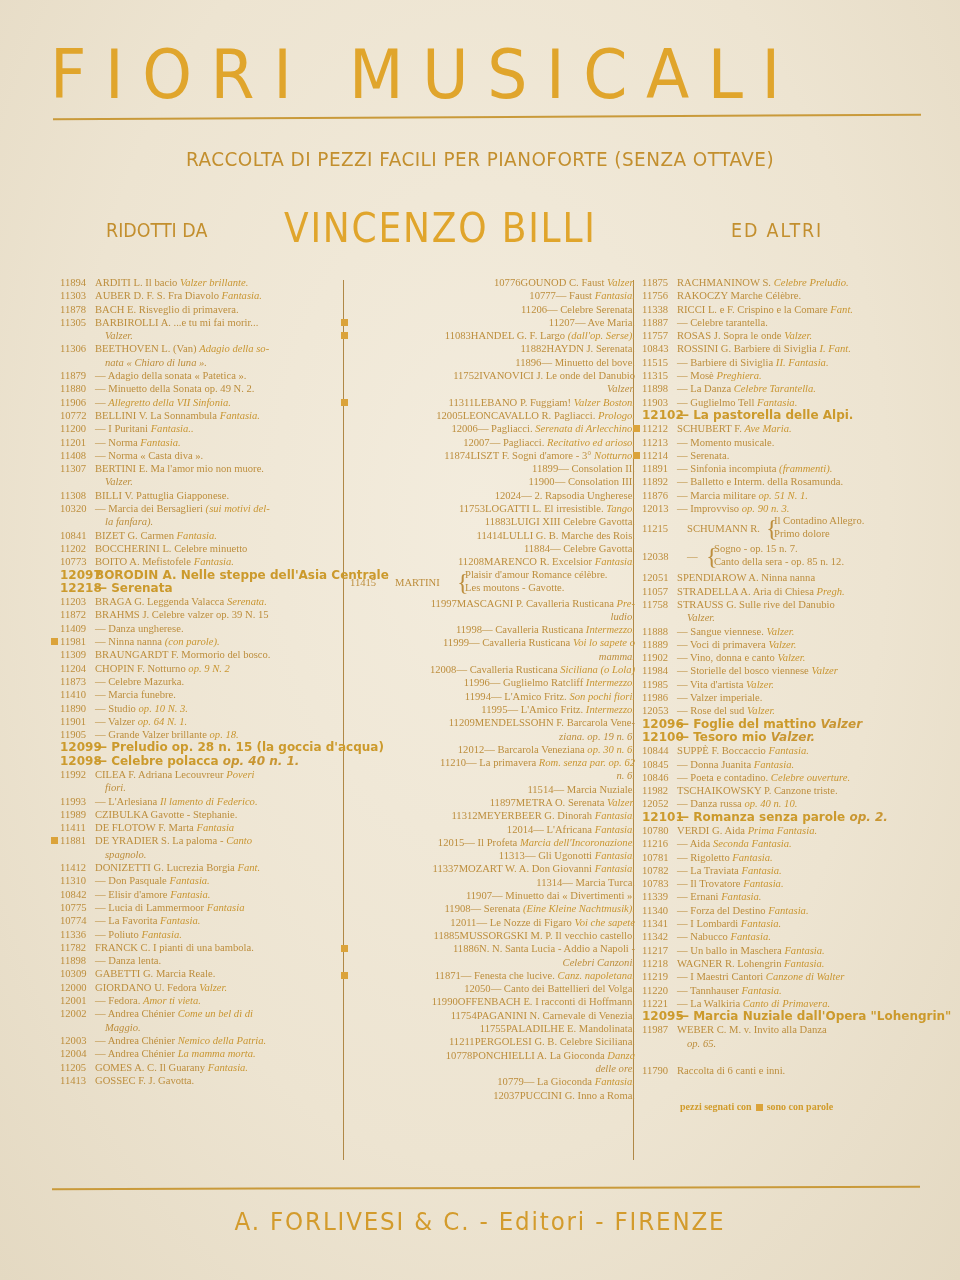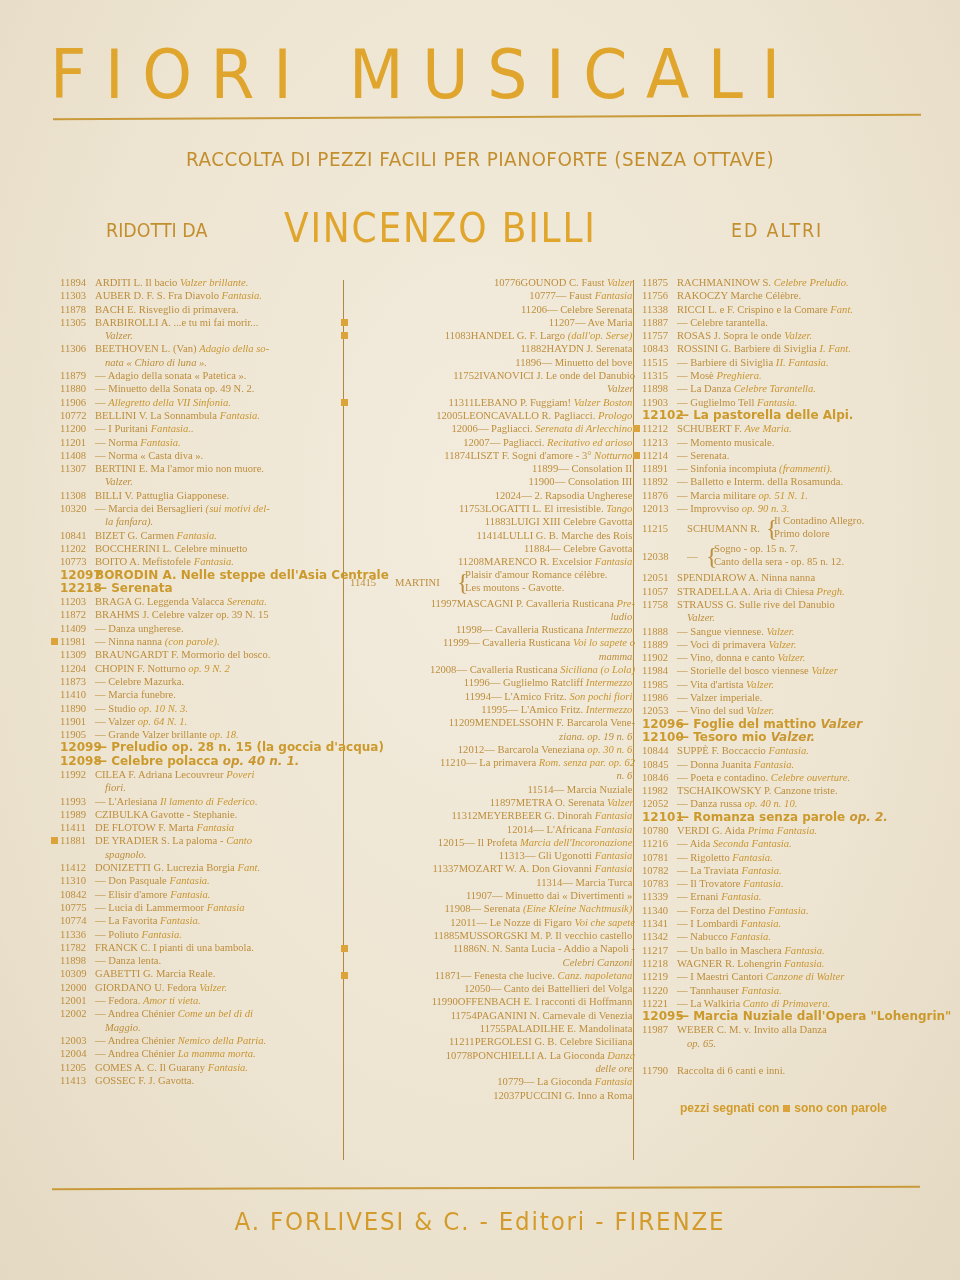--- a/index.html
+++ b/index.html
@@ -59,21 +59,21 @@
   .brace-row { position: relative; height: 28px; font-size: 10.6px; color: #bd8e3d; white-space: nowrap; }
   .brace-row .num { position: absolute; left: 0; top: 8px; }
   .brace-row .lbl { position: absolute; top: 8px; }
   .brace-row .b { position: absolute; top: 0; font-size: 24px; line-height: 26px; color: #bd8e3d; }
   .brace-row .l1, .brace-row .l2 { position: absolute; }
   .brace-row .l1 { top: 0; }
   .brace-row .l2 { top: 13px; }
 
   .legend {
     position: absolute; left: 680px; top: 1101px;
-    font-family: Liberation Sans, sans-serif; font-size: 12px; font-weight: bold; color: #d19c2c;
+    font-family: Liberation Serif, serif; font-size: 10px; font-weight: bold; color: #d19c2c;
   }
   .legend .sq { display: inline-block; width: 7px; height: 7px; background: #dba33a; margin: 0 4px; vertical-align: middle; }
 
   .footer-rule {
     position: absolute; left: 52px; top: 1187px; width: 868px; height: 2px;
     background: #c99a3a; transform: rotate(-0.15deg);
   }
   .footer {
     position: absolute; left: 0; top: 1207px; width: 960px; text-align: center;
     font-family: "DejaVu Sans", sans-serif; font-size: 25px; color: #d39b2c; letter-spacing: 2px;
@@ -250,21 +250,21 @@
       </div>
       <div class="entry"><span class="num">12051</span><span class="txt">SPENDIAROW A. Ninna nanna</span></div>
       <div class="entry"><span class="num">11057</span><span class="txt">STRADELLA A. Aria di Chiesa </span><i>Pregh.</i></div>
       <div class="entry"><span class="num">11758</span><span class="txt">STRAUSS G. Sulle rive del Danubio</span><span class="cont">Valzer.</span></div>
       <div class="entry"><span class="num">11888</span><span class="txt">— Sangue viennese. </span><i>Valzer.</i></div>
       <div class="entry"><span class="num">11889</span><span class="txt">— Voci di primavera </span><i>Valzer.</i></div>
       <div class="entry"><span class="num">11902</span><span class="txt">— Vino, donna e canto </span><i>Valzer.</i></div>
       <div class="entry"><span class="num">11984</span><span class="txt">— Storielle del bosco viennese </span><i>Valzer</i></div>
       <div class="entry"><span class="num">11985</span><span class="txt">— Vita d'artista </span><i>Valzer.</i></div>
       <div class="entry"><span class="num">11986</span><span class="txt">— Valzer imperiale.</span></div>
-      <div class="entry"><span class="num">12053</span><span class="txt">— Vino del sud </span><i>Valzer.</i></div>
+      <div class="entry"><span class="num">12053</span><span class="txt">— Rose del sud </span><i>Valzer.</i></div>
       <div class="entry bold"><span class="num">12096</span><span class="txt">— Foglie del mattino </span><i>Valzer</i></div>
       <div class="entry bold"><span class="num">12100</span><span class="txt">— Tesoro mio </span><i>Valzer.</i></div>
       <div class="entry"><span class="num">10844</span><span class="txt">SUPPÈ F. Boccaccio </span><i>Fantasia.</i></div>
       <div class="entry"><span class="num">10845</span><span class="txt">— Donna Juanita </span><i>Fantasia.</i></div>
       <div class="entry"><span class="num">10846</span><span class="txt">— Poeta e contadino. </span><i>Celebre ouverture.</i></div>
       <div class="entry"><span class="num">11982</span><span class="txt">TSCHAIKOWSKY P. Canzone triste.</span></div>
       <div class="entry"><span class="num">12052</span><span class="txt">— Danza russa </span><i>op. 40 n. 10.</i></div>
       <div class="entry bold"><span class="num">12101</span><span class="txt">— Romanza senza parole </span><i>op. 2.</i></div>
       <div class="entry"><span class="num">10780</span><span class="txt">VERDI G. Aida </span><i>Prima Fantasia.</i></div>
       <div class="entry"><span class="num">11216</span><span class="txt">— Aida </span><i>Seconda Fantasia.</i></div>

